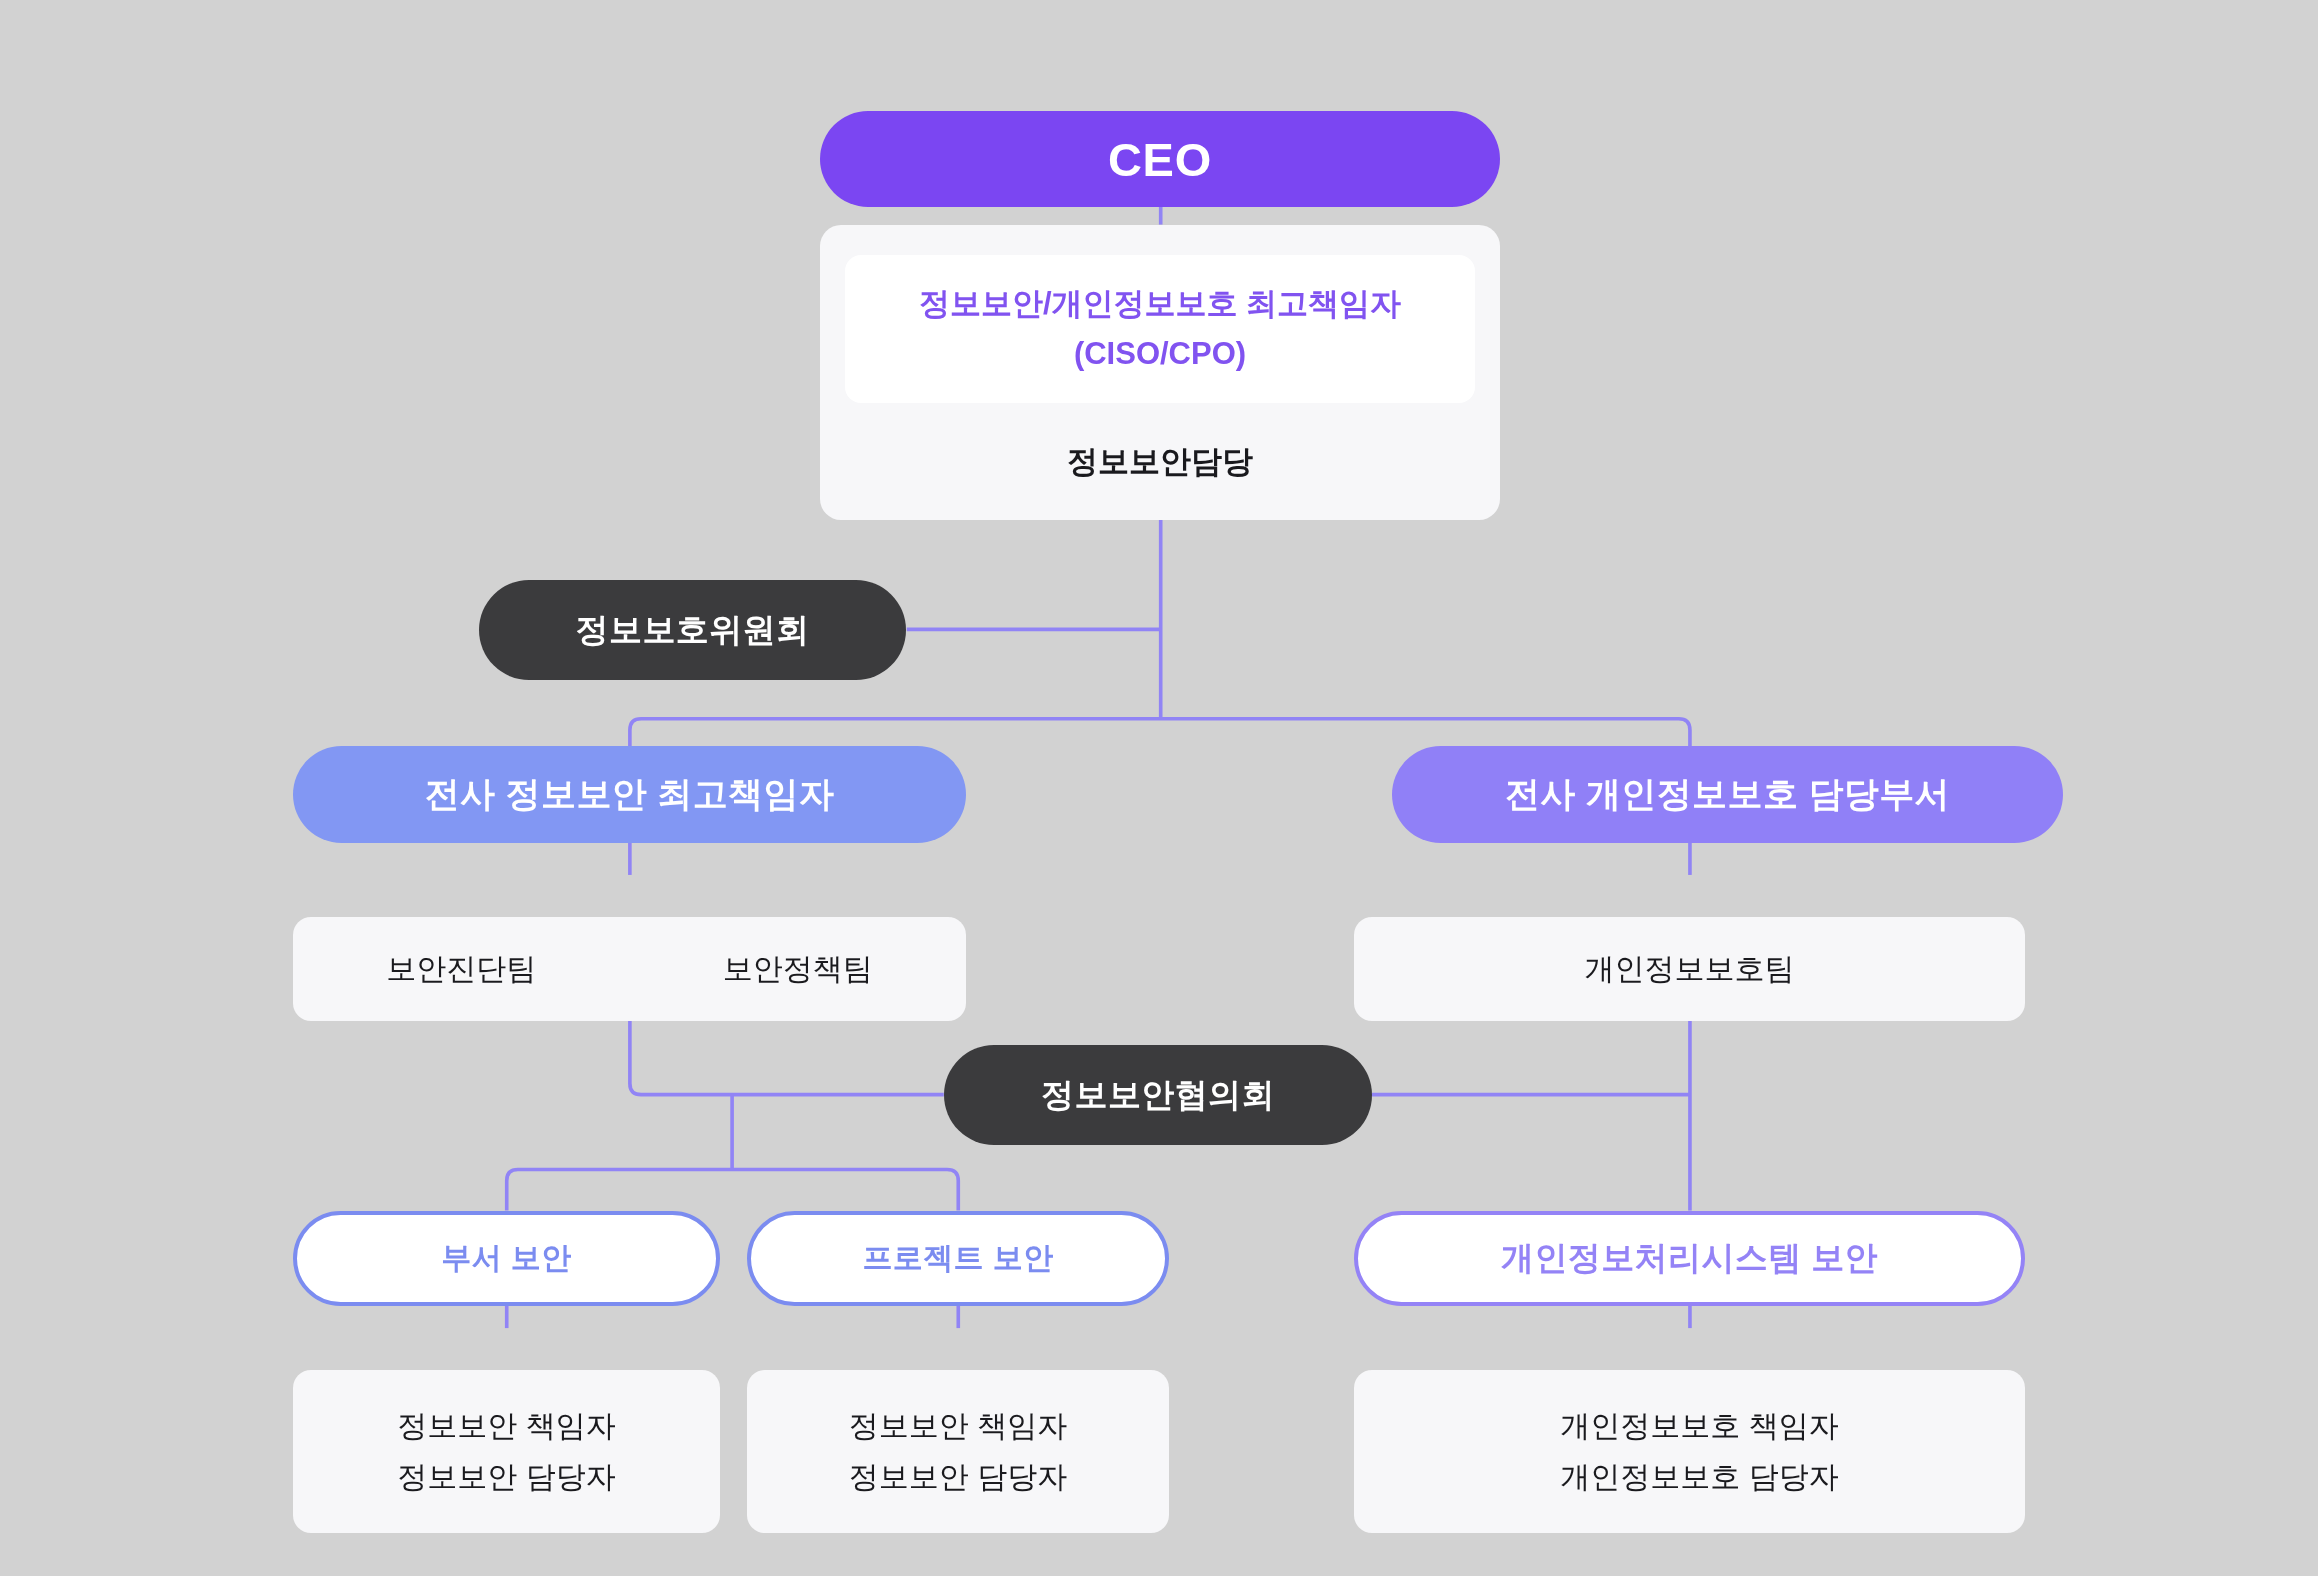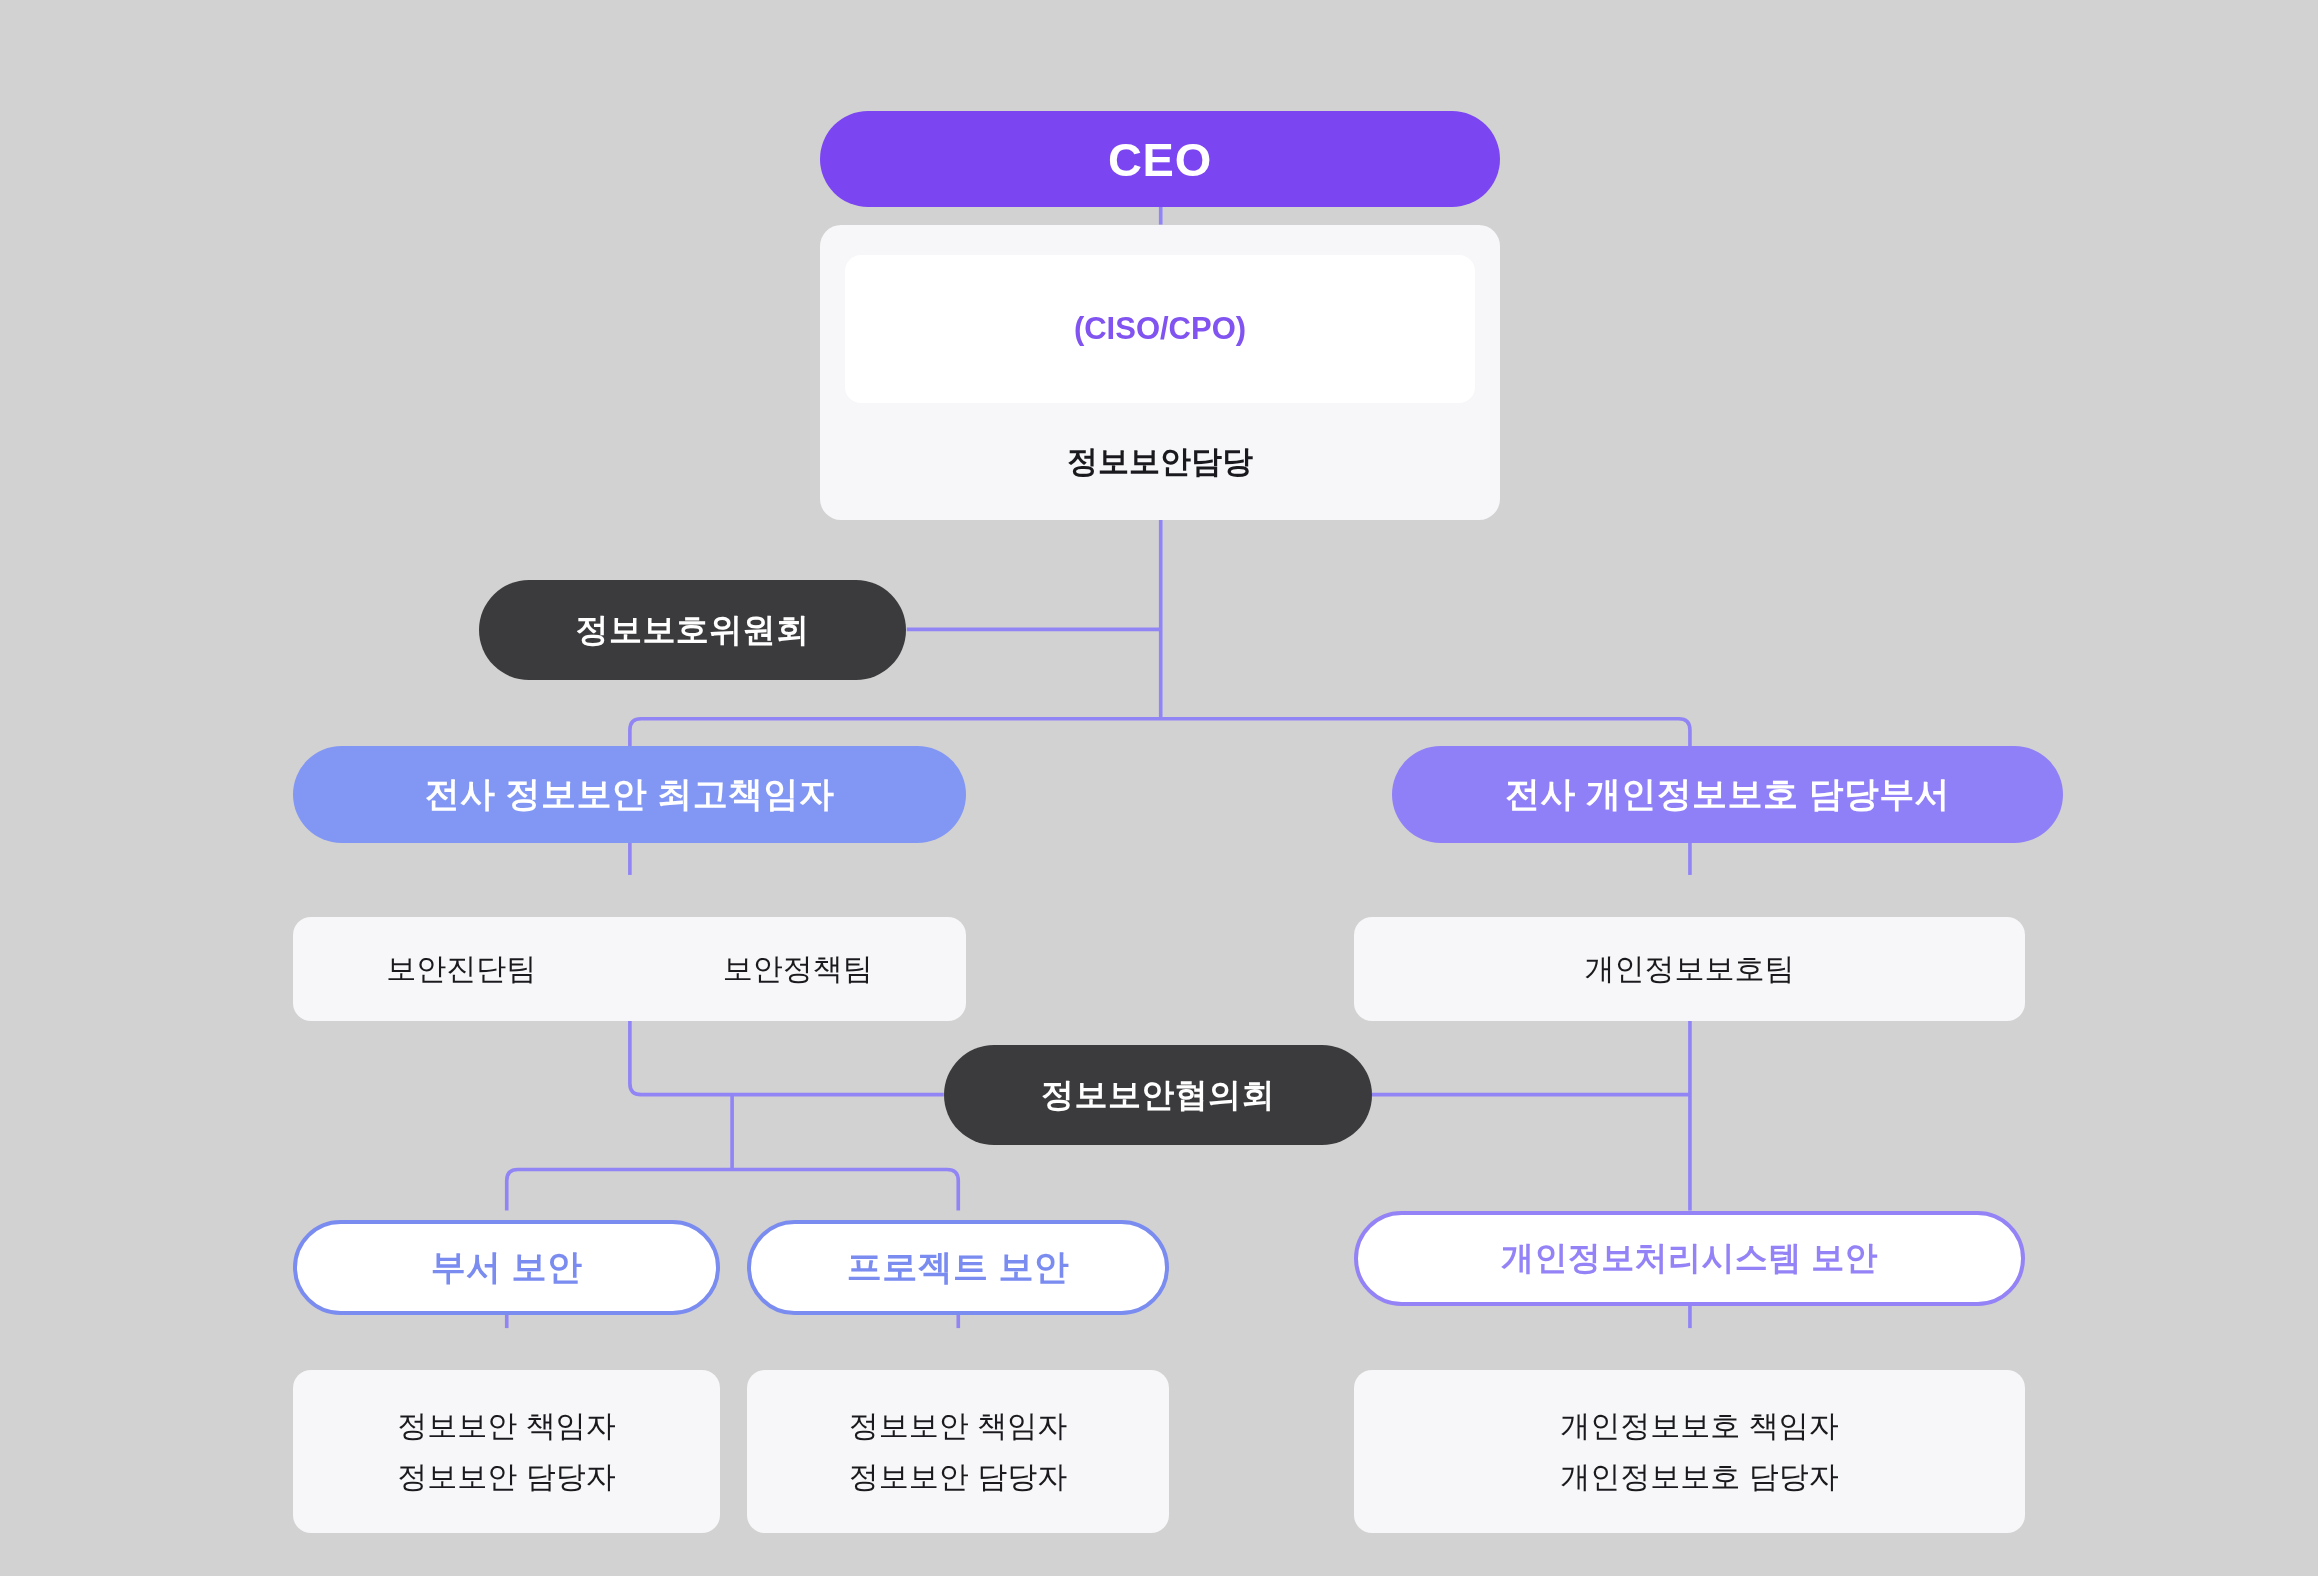--- a/index.html
+++ b/index.html
@@ -16,21 +16,21 @@
   .pill{
     border-radius:804px;color:#FFFFFF;font-weight:700;text-align:center;
     display:flex;align-items:center;justify-content:center;letter-spacing:0.4px;
   }
   .pill.ceo{background:var(--accent-purple,#7B46F2);font-size:47px;letter-spacing:0.8px;}
   .pill.periwinkle{background:var(--periwinkle,#8297F3);font-size:35px;}
   .pill.violet{background:var(--light-violet,#9080F7);font-size:35px;}
   .pill.dark{background:var(--dark-pill,#3B3B3D);font-size:33px;}
   .pill.outline-periwinkle{
     background:#FFFFFF;border:4px solid var(--periwinkle-outline,#7B8CF0);
-    color:var(--periwinkle-outline,#7B8CF0);font-size:35px;margin-top:9px;
+    color:var(--periwinkle-outline,#7B8CF0);font-size:30px;
   }
   .pill.outline-violet{
     background:#FFFFFF;border:4px solid var(--violet-outline,#9483F6);
     color:var(--violet-outline,#9483F6);font-size:33px;justify-content:center;
   }
   .card{
     background:var(--card-bg,#F7F7F9);border-radius:18px;color:var(--body-text,#1A1A1E);
     font-size:30px;font-weight:400;text-align:center;margin-top:42px;
   }
   .ciso-card{
@@ -83,20 +83,21 @@
     <path d="M1190,1622 V1650"></path>
     <path d="M2099,1622 V1650"></path>
   </svg>
 
   <div class="abs pill ceo" style="left:820px;top:111px;width:680px;height:96px;">
     <span>CEO</span>
   </div>
 
   <div class="abs ciso-card" style="left:820px;top:225px;width:680px;height:295px;">
     <div class="ciso-inner">
+      <span>정보보안/개인정보보호 최고책임자</span>
       <span>(CISO/CPO)</span>
     </div>
     <div class="ciso-sub">정보보안담당</div>
   </div>
 
   <div class="abs pill dark" style="left:479px;top:580px;width:427px;height:100px;">
     <span>정보보호위원회</span>
   </div>
 
   <div class="abs pill periwinkle" style="left:293px;top:746px;width:673px;height:97px;">

